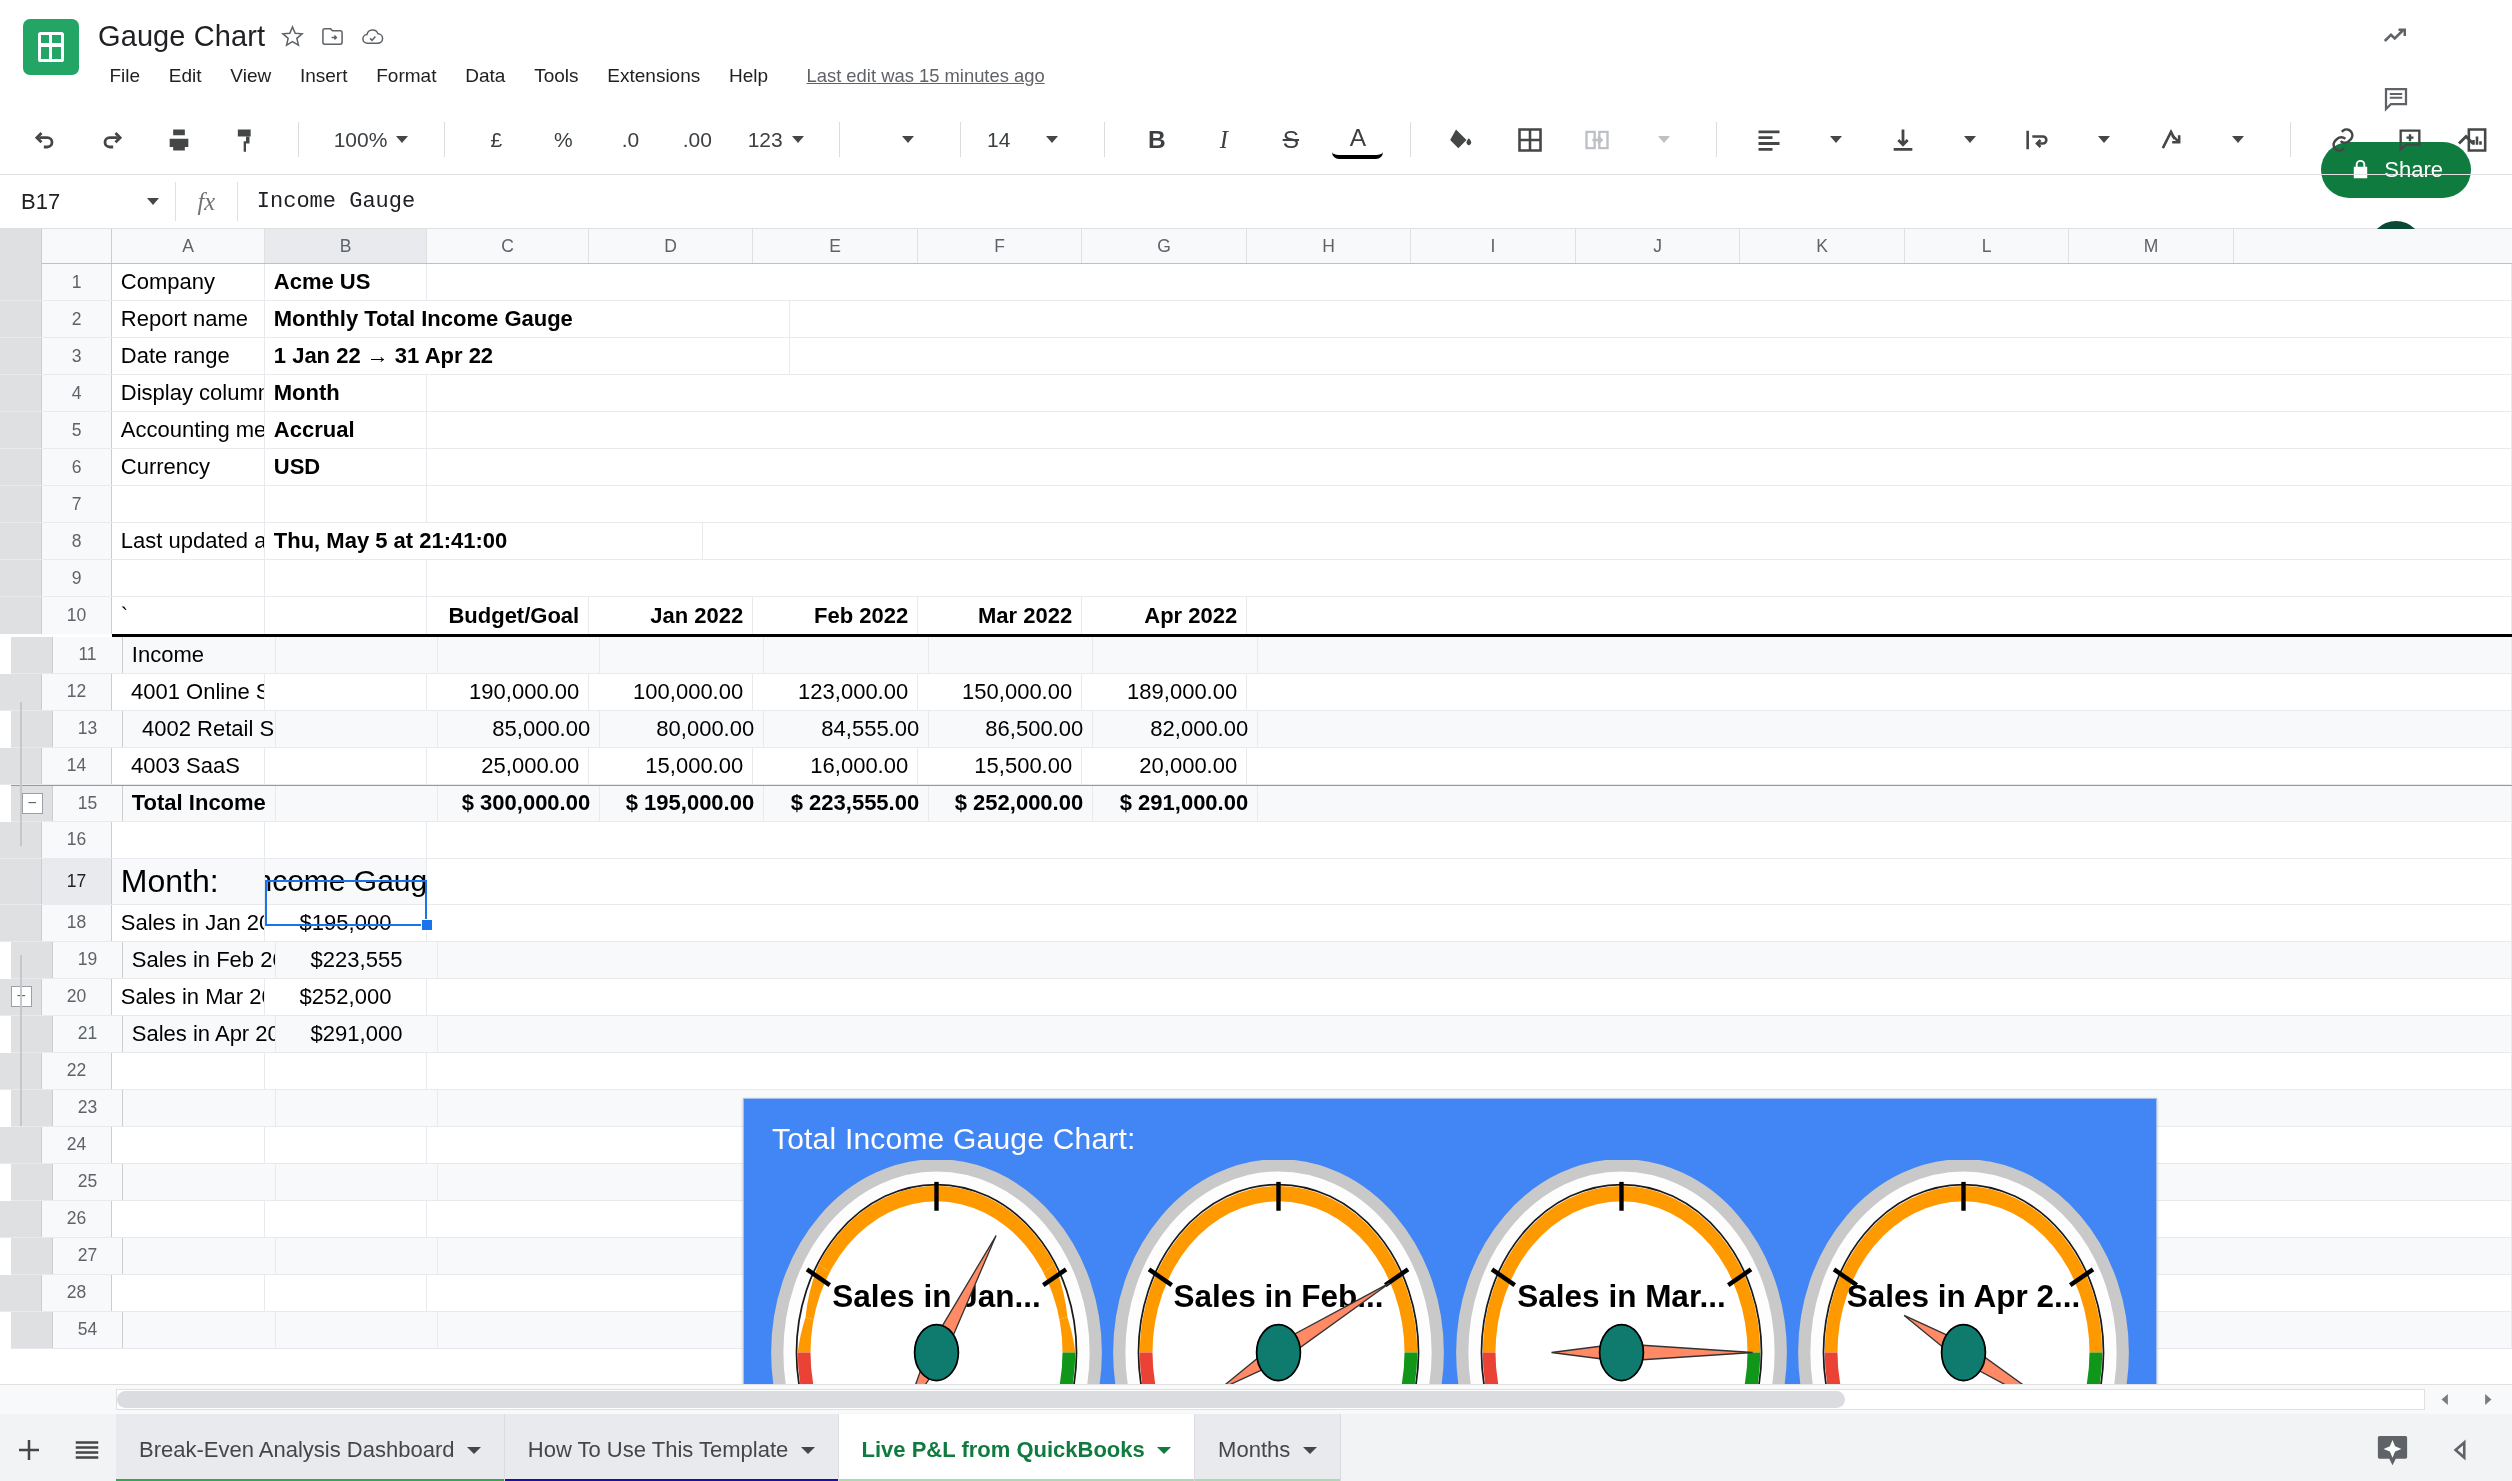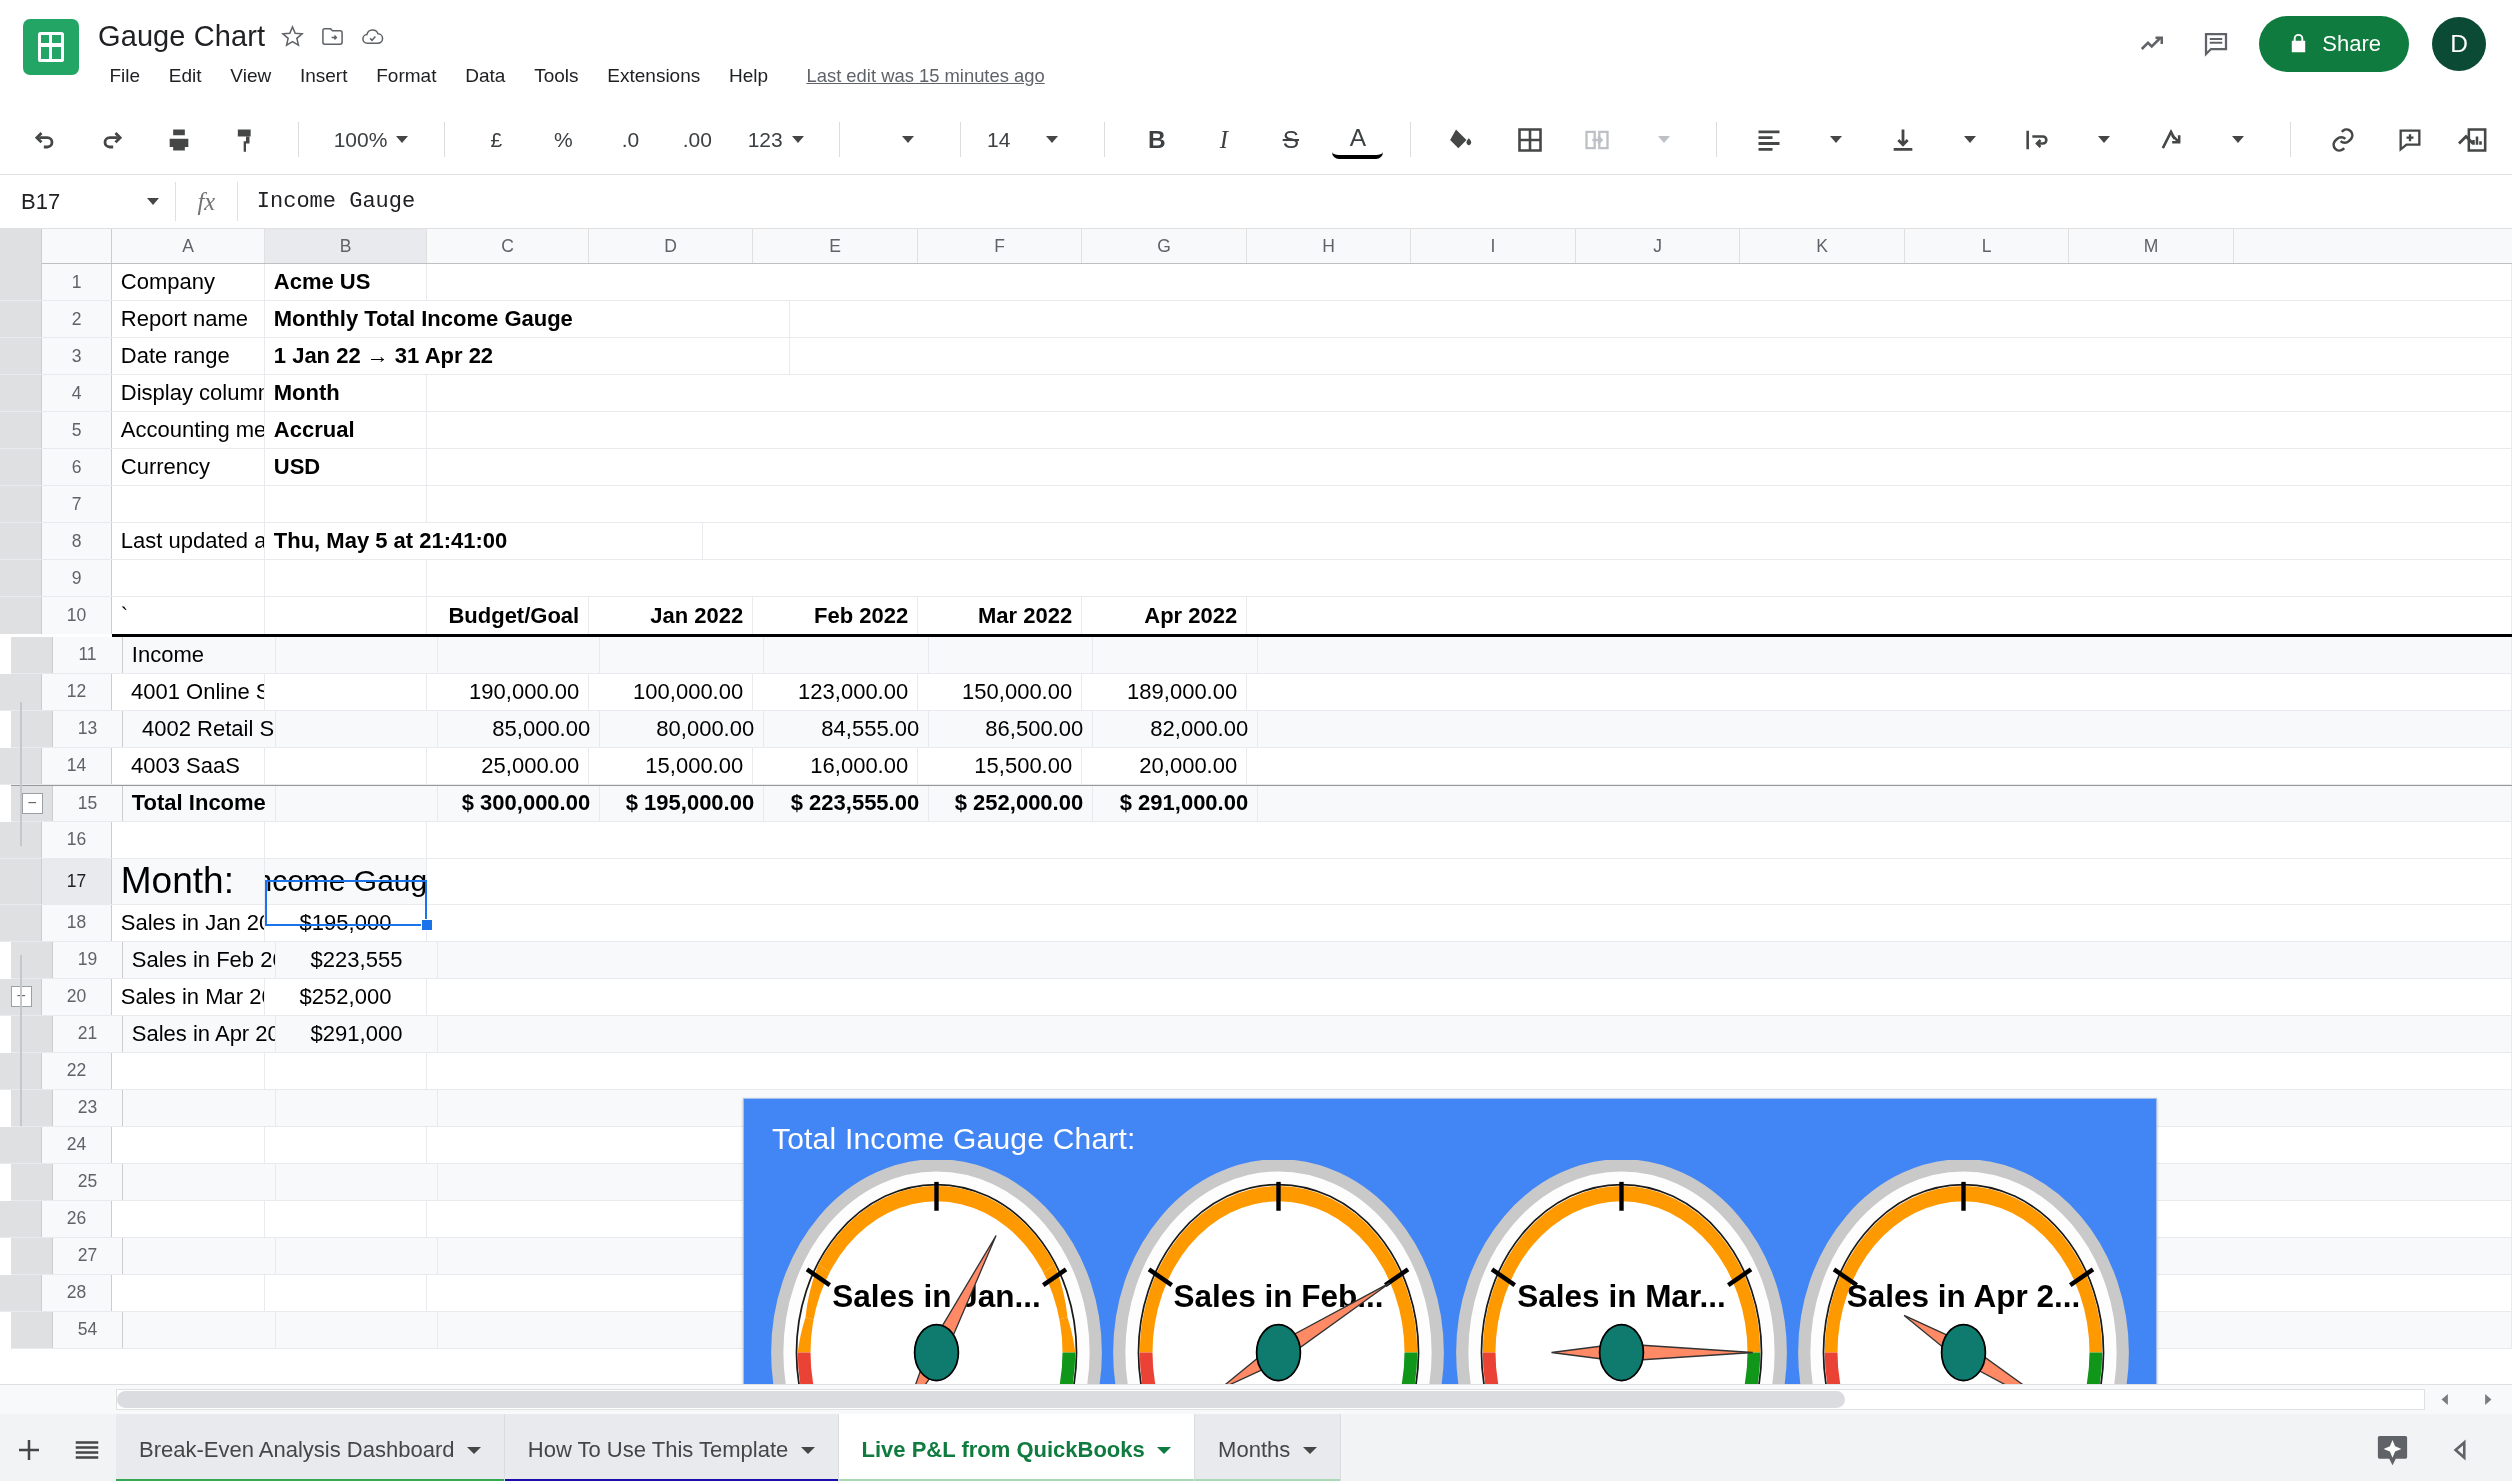--- a/index.html
+++ b/index.html
@@ -21,21 +21,21 @@
   .doc-logo .sheetglyph:before{content:"";position:absolute;left:0;right:0;top:7.9px;height:3.5px;background:#fff;}
   .doc-logo .sheetglyph:after{content:"";position:absolute;top:0;bottom:0;left:7.9px;width:3.5px;background:#fff;}
   .title-wrap{ margin-left:19px; display:flex; flex-direction:column; }
   .title-row{ display:flex; align-items:center; gap:14px; height:42px;}
   .doc-title{ font-size:29px; color:#202124; font-weight:400; letter-spacing:0.1px;}
   .t-icon{ width:26px;height:26px; color:#5f6368; display:flex;align-items:center;justify-content:center;}
   .t-icon svg{ width:23px;height:23px; fill:#5f6368; }
   .menu-row{ display:flex; align-items:center; gap:6px; margin-top:3.5px; }
   .menu-item{ font-size:19px; color:#202124; padding:3.5px 11.4px; border-radius:5.3px; cursor:pointer; }
   .lastedit{ font-size:18.4px; color:#5f6368; text-decoration:underline; margin-left:21px; cursor:pointer;}
-  .topright{ position:absolute; right:26px; top:15.8px; display:flex; align-items:center; gap:23px;}
+  .topright{ position:absolute; right:41px; top:15.8px; display:flex; align-items:center; gap:23px;flex-direction:column;}
   .tr-icon{ width:40px;height:40px;border-radius:50%;display:flex;align-items:center;justify-content:center;cursor:pointer;}
   .tr-icon svg{ width:30px;height:30px;fill:#5f6368;}
   .share-btn{
     height:56px; background:#0f7b3f; color:#fff; border-radius:28px;
     display:flex;align-items:center;gap:12.3px; padding:0 28px; font-size:22px; cursor:pointer;
   }
   .share-btn svg{ width:23px;height:23px; fill:#fff;}
   .avatar{ width:54px;height:54px;border-radius:50%;background:#0b4a34;color:#fff;
     display:flex;align-items:center;justify-content:center;font-size:24.5px; cursor:pointer;}
 
@@ -523,21 +523,21 @@
         <div class="gutter"></div>
         <div class="rownum">16</div>
         <div class="cell" style="width:153px"></div>
         <div class="cell" style="width:162px"></div>
         <div class="cell" style="flex:1"></div>
       </div>
 
     <div class="row" style="height:46px">
       <div class="gutter"></div>
       <div class="rownum sel">17</div>
-      <div class="cell shade" style="width:153px;font-size:37px">Month:</div>
+      <div class="cell shade" style="width:153px;font-size:32px">Month:</div>
       <div class="cell shade center" style="width:162px;font-size:30px">Income Gauge</div>
       <div class="cell" style="flex:1"></div>
     </div>
 
     <div class="row">
       <div class="gutter"></div>
         <div class="rownum">18</div>
       <div class="cell" style="width:153px">Sales in Jan 2022</div>
       <div class="cell center" style="width:162px">$195,000</div>
       <div class="cell" style="flex:1"></div>

